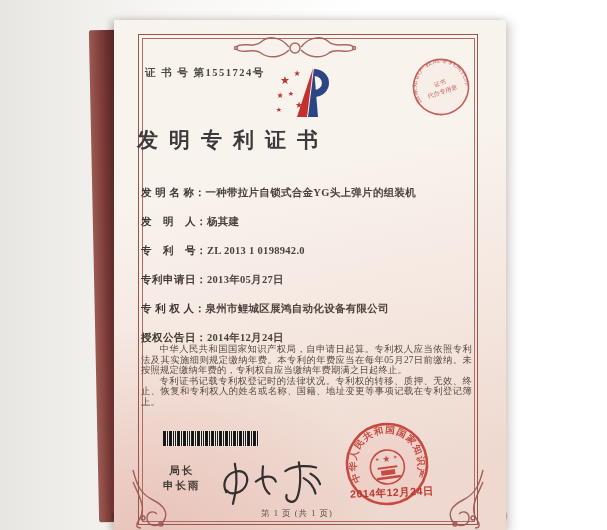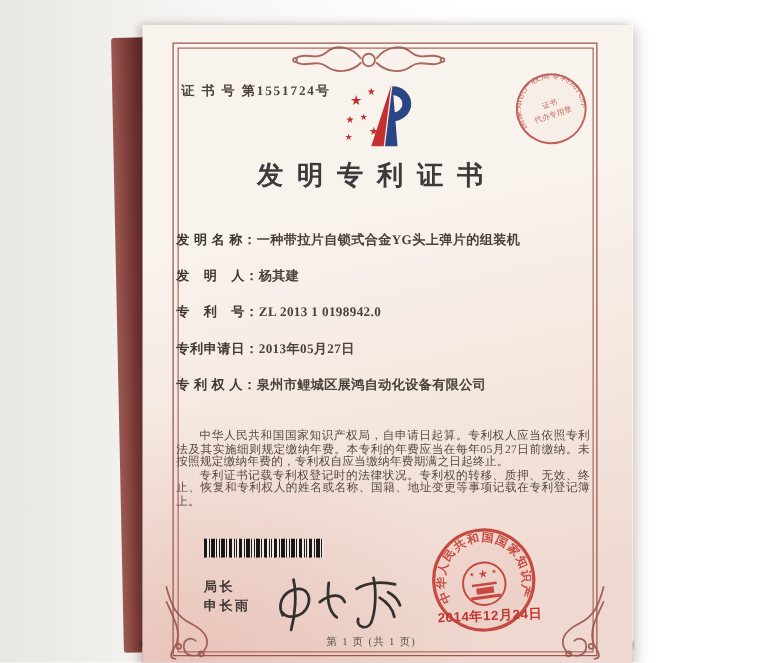--- a/index.html
+++ b/index.html
@@ -53,21 +53,21 @@
   .cert-no {
     position:absolute; left:31px; top:46px;
     font-size:10.5px; letter-spacing:1.5px; color:#4e463f; font-weight:600;
   }
 
   .logo { position:absolute; left:0; top:46px; width:392px; display:flex; justify-content:center; }
 
   .title {
     position:absolute; left:24px; top:106px; width:340px;
     transform:translateX(-12px);
-    text-align:center; font-size:21px; font-weight:700; color:#3c3a3b;
+    text-align:left; font-size:21px; font-weight:700; color:#3c3a3b;
     letter-spacing:11px; text-indent:11px;
   }
 
   .fields { position:absolute; left:27px; top:156px; width:345px; }
   .field-row { height:29px; line-height:29px; white-space:nowrap; }
   .field-label { font-size:10.5px; font-weight:700; color:#3e3833; letter-spacing:.5px; }
   .field-value { font-size:10.5px; font-weight:600; color:#4a423c; letter-spacing:.3px; }
 
   .body-text { position:absolute; left:27px; top:324px; width:331px; color:#554a42; }
   .body-text p {
@@ -76,21 +76,21 @@
   }
 
   .barcode {
     position:absolute; left:49px; top:411px; width:96px; height:15px;
     background-image:
       repeating-linear-gradient(90deg,#1d1b1a 0 1px,rgba(0,0,0,0) 1px 2px),
       repeating-linear-gradient(90deg,#141312 0 2px,rgba(0,0,0,0) 2px 7px);
     background-color:#efe7e0;
   }
 
-  .sign-labels { position:absolute; left:49px; top:443px; }
+  .sign-labels { position:absolute; left:49px; top:443px;text-align:center; }
   .sign-labels div { font-size:10.5px; font-weight:700; color:#3e3833; letter-spacing:2px; line-height:15px; }
 
   .signature { position:absolute; left:98px; top:436px; transform:rotate(-3deg); }
 
   .seal {
     position:absolute; left:229px; top:400px; width:88px; height:88px;
     opacity:.9; transform:rotate(-8deg); z-index:4;
   }
   .seal-date {
     position:absolute; left:232px; top:466px; width:92px; z-index:5;
@@ -188,20 +188,23 @@
         <span class="field-label">发　明　人：</span><span class="field-value">杨其建</span>
       </div>
       <div class="field-row">
         <span class="field-label">专　利　号：</span><span class="field-value">ZL 2013 1 0198942.0</span>
       </div>
       <div class="field-row">
         <span class="field-label">专利申请日：</span><span class="field-value">2013年05月27日</span>
       </div>
       <div class="field-row">
         <span class="field-label">专 利 权 人：</span><span class="field-value">泉州市鲤城区展鸿自动化设备有限公司</span>
+      </div>
+      <div class="field-row">
+        <span class="field-label">授权公告日：</span><span class="field-value">2014年12月24日</span>
       </div>
     </div>
 
     <div class="body-text">
       <p>中华人民共和国国家知识产权局，自申请日起算。专利权人应当依照专利法及其实施细则规定缴纳年费。本专利的年费应当在每年05月27日前缴纳。未按照规定缴纳年费的，专利权自应当缴纳年费期满之日起终止。</p>
       <p>专利证书记载专利权登记时的法律状况。专利权的转移、质押、无效、终止、恢复和专利权人的姓名或名称、国籍、地址变更等事项记载在专利登记簿上。</p>
     </div>
 
     <div class="barcode"></div>
 

